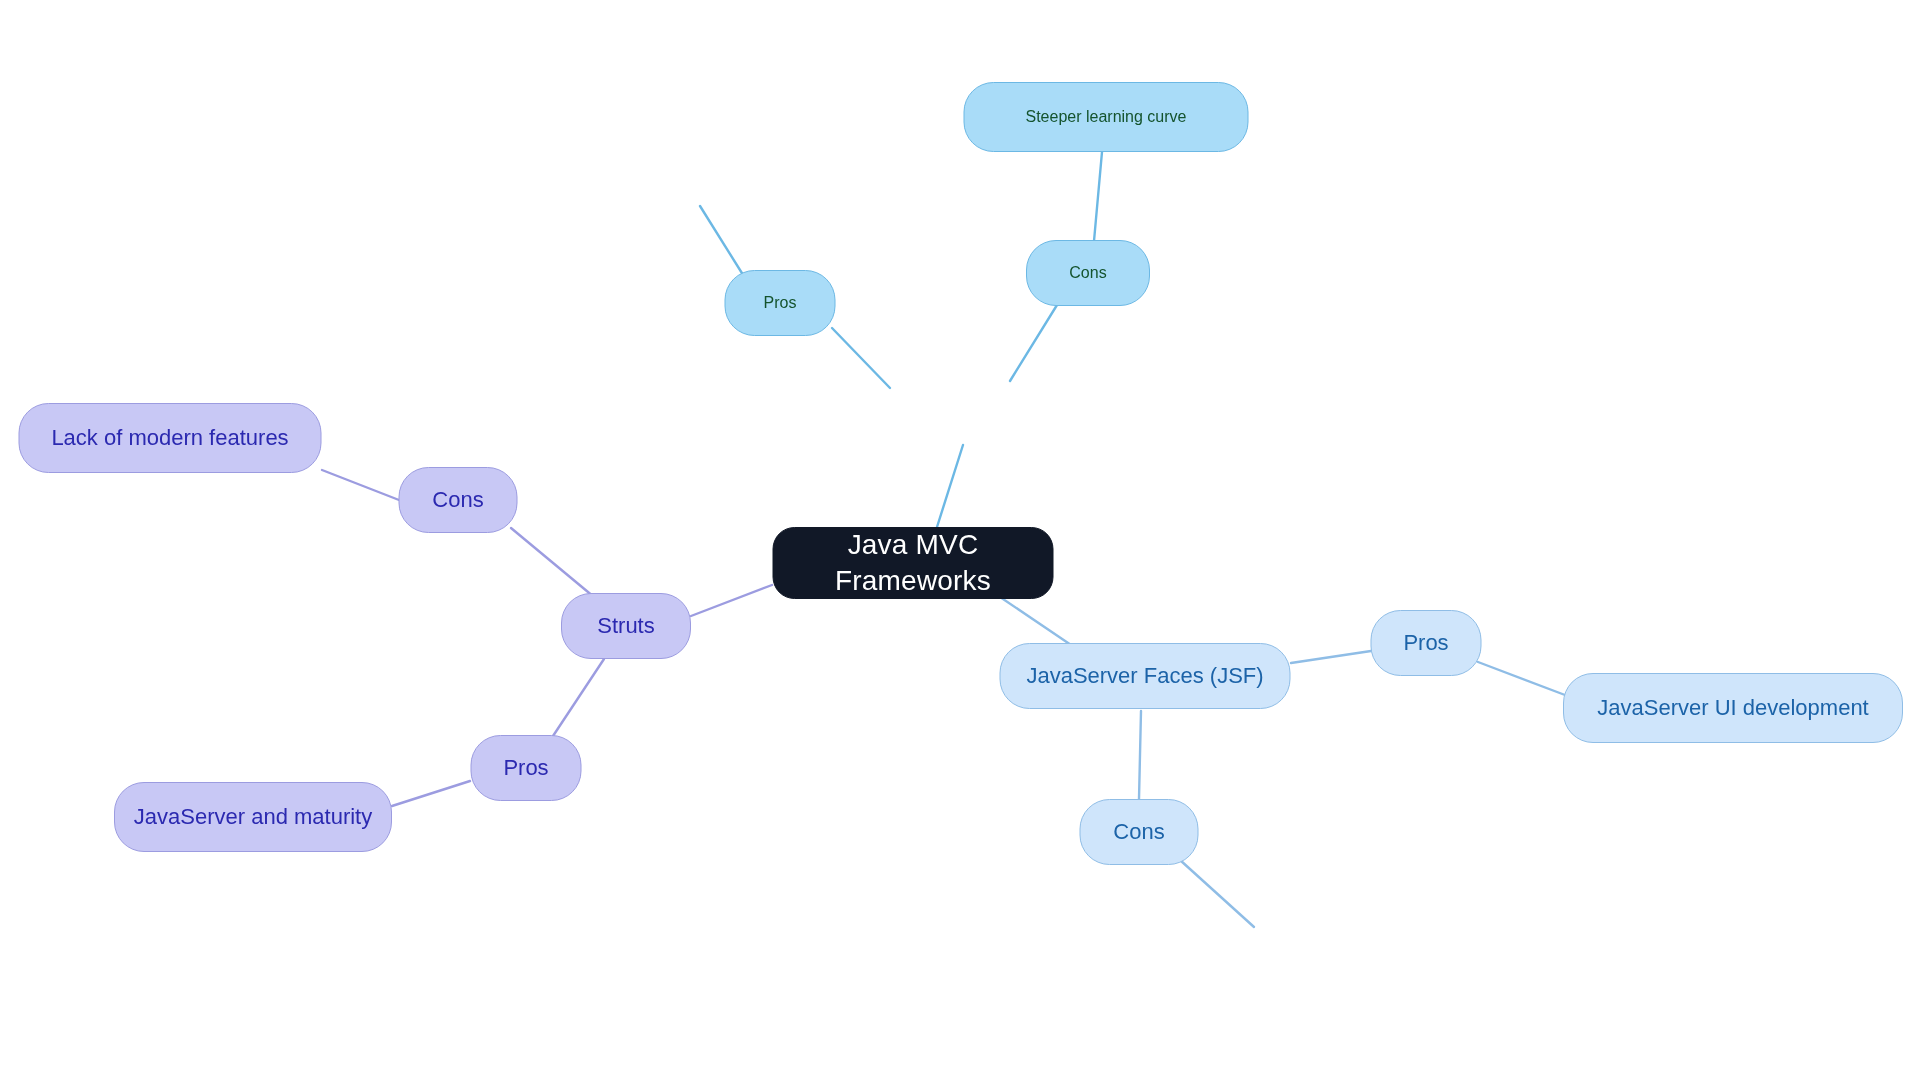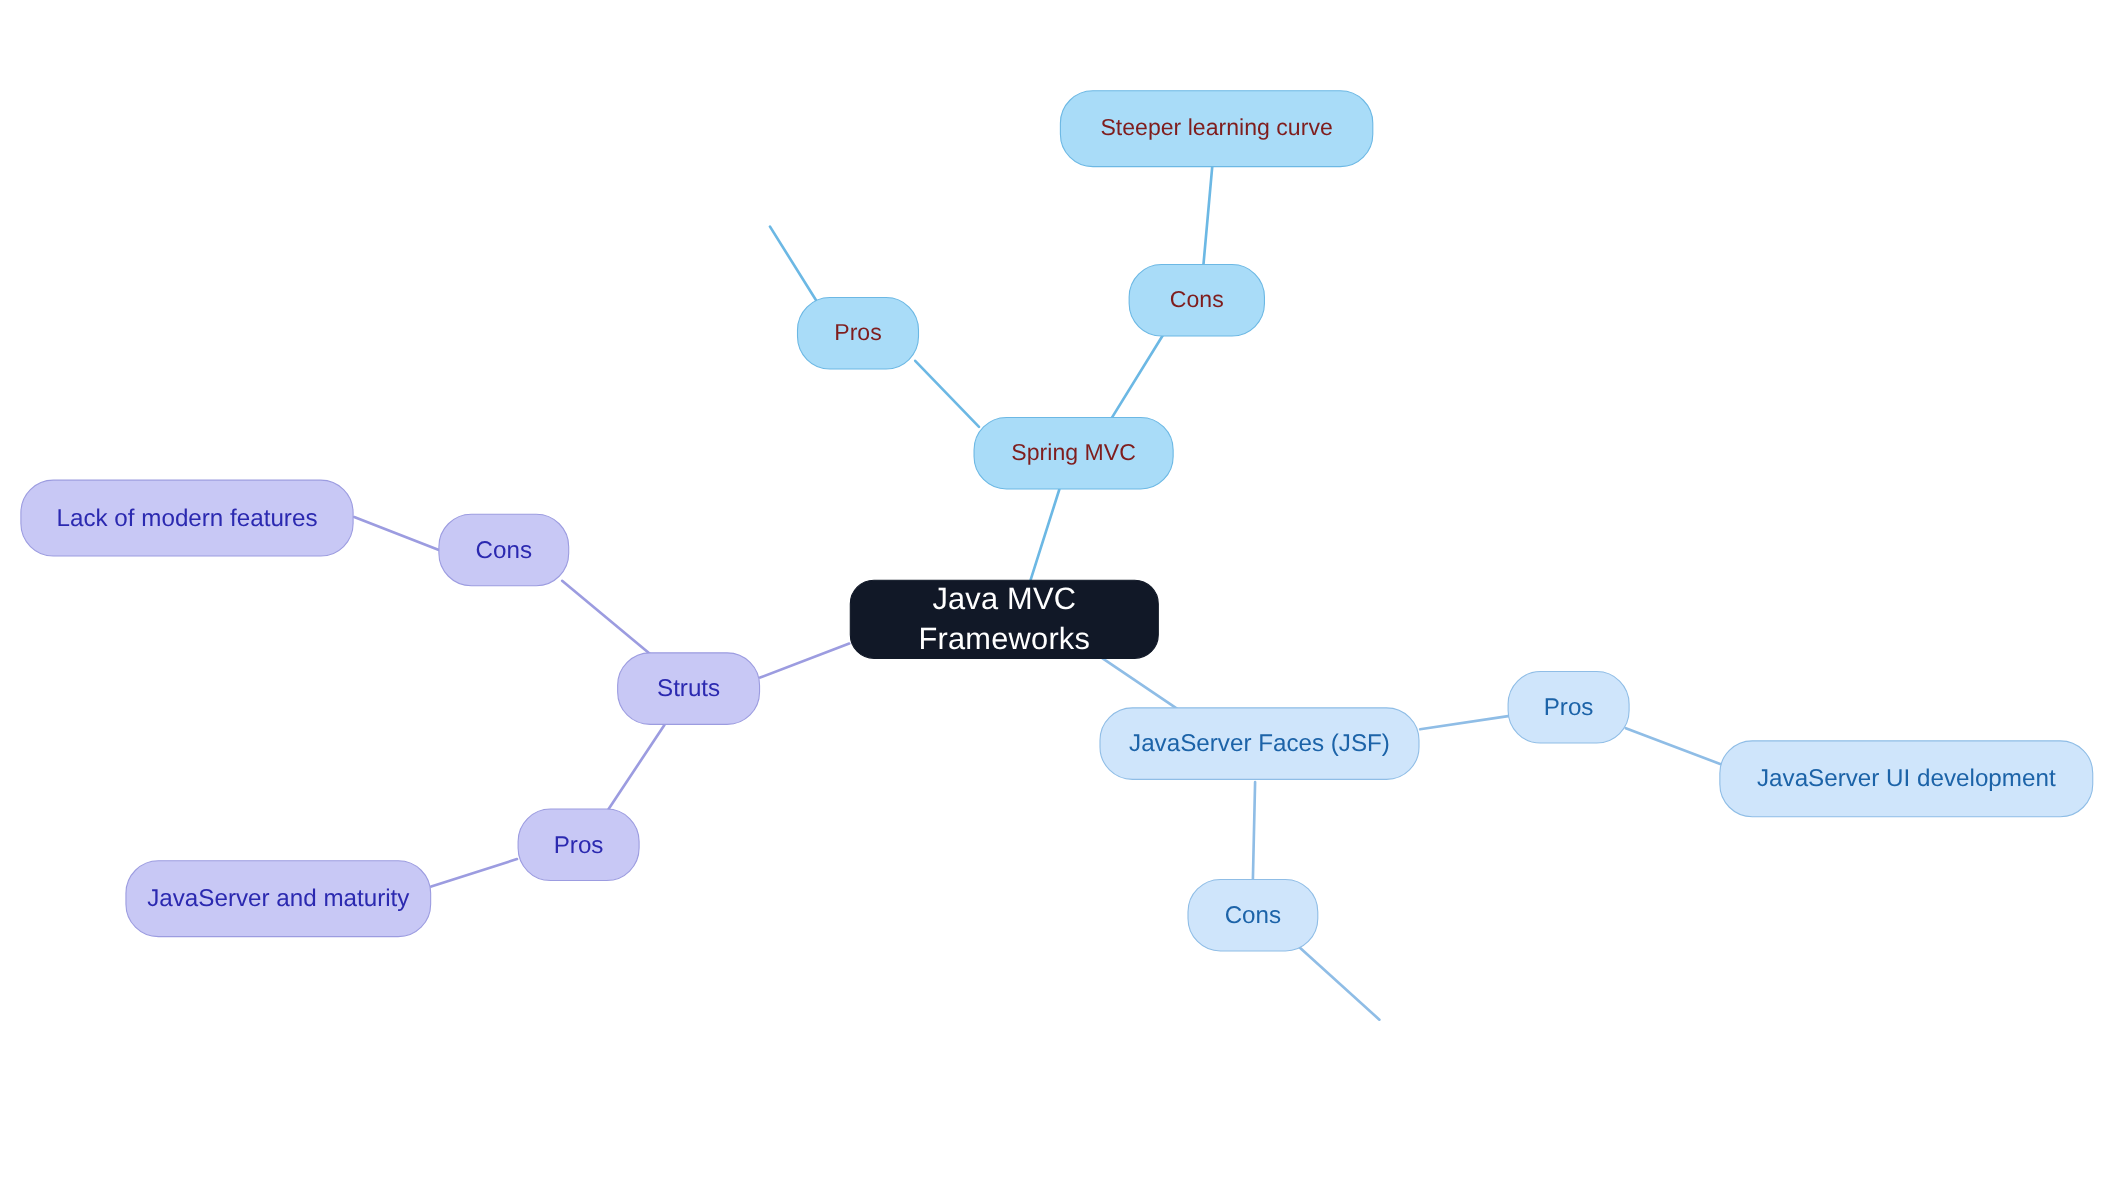--- a/index.html
+++ b/index.html
@@ -43,23 +43,23 @@
     background: #111827;
     border-color: #111827;
     color: #ffffff;
     border-radius: 22px;
     font-size: 28px;
     letter-spacing: 0.2px;
   }
   .node.branch-spring {
     background: #a9dcf8;
     border-color: #6cb8e4;
-    color: #7f1d1d;
+    color: #14532d;
     border-radius: 30px;
-    font-size: 21px;
+    font-size: 16px;
     text-align: center;
   }
   .node.branch-struts {
     background: #c8c8f5;
     border-color: #9c9ce0;
     color: #2b29b0;
     border-radius: 30px;
     font-size: 22px;
   }
   .node.branch-jsf {
@@ -88,28 +88,27 @@
       <line x1="470" y1="781" x2="392" y2="806" stroke="#9c9ce0" stroke-width="2.4" stroke-linecap="round"></line>
       <line x1="1000" y1="597" x2="1074" y2="647" stroke="#8fbde6" stroke-width="2.4" stroke-linecap="round"></line>
       <line x1="1291" y1="663" x2="1371" y2="651" stroke="#8fbde6" stroke-width="2.4" stroke-linecap="round"></line>
       <line x1="1478" y1="662" x2="1565" y2="695" stroke="#8fbde6" stroke-width="2.4" stroke-linecap="round"></line>
       <line x1="1141" y1="711" x2="1139" y2="799" stroke="#8fbde6" stroke-width="2.4" stroke-linecap="round"></line>
       <line x1="1180" y1="860" x2="1254" y2="927" stroke="#8fbde6" stroke-width="2.4" stroke-linecap="round"></line>
     </svg>
 
   <div class="node root" style="left: 913px; top: 563px; width: 281px; height: 72px;">Java MVC Frameworks</div>
 
-  <div class="node branch-spring" style="left: 976px; top: 412px; width: 182px; height: 66px;">Spring MVC</div>
   <div class="node branch-spring" style="left: 780px; top: 303px; width: 111px; height: 66px;">Pros</div>
   <div class="node branch-spring" style="left: 1088px; top: 273px; width: 124px; height: 66px;">Cons</div>
   <div class="node branch-spring" style="left: 1106px; top: 117px; width: 285px; height: 70px;">Steeper learning curve</div>
 
   <div class="node branch-struts" style="left: 626px; top: 626px; width: 130px; height: 66px;">Struts</div>
   <div class="node branch-struts" style="left: 458px; top: 500px; width: 119px; height: 66px;">Cons</div>
-  <div class="node branch-struts" style="left: 170px; top: 471px; width: 303px; height: 70px;">Lack of modern features</div>
+  <div class="node branch-struts" style="left: 170px; top: 438px; width: 303px; height: 70px;">Lack of modern features</div>
   <div class="node branch-struts" style="left: 526px; top: 768px; width: 111px; height: 66px;">Pros</div>
   <div class="node branch-struts" style="left: 253px; top: 817px; width: 278px; height: 70px;">JavaServer and maturity</div>
 
   <div class="node branch-jsf" style="left: 1145px; top: 676px; width: 291px; height: 66px;">JavaServer Faces (JSF)</div>
   <div class="node branch-jsf" style="left: 1426px; top: 643px; width: 111px; height: 66px;">Pros</div>
   <div class="node branch-jsf" style="left: 1733px; top: 708px; width: 340px; height: 70px;">JavaServer UI development</div>
   <div class="node branch-jsf" style="left: 1139px; top: 832px; width: 119px; height: 66px;">Cons</div>
 
 </div>
 

